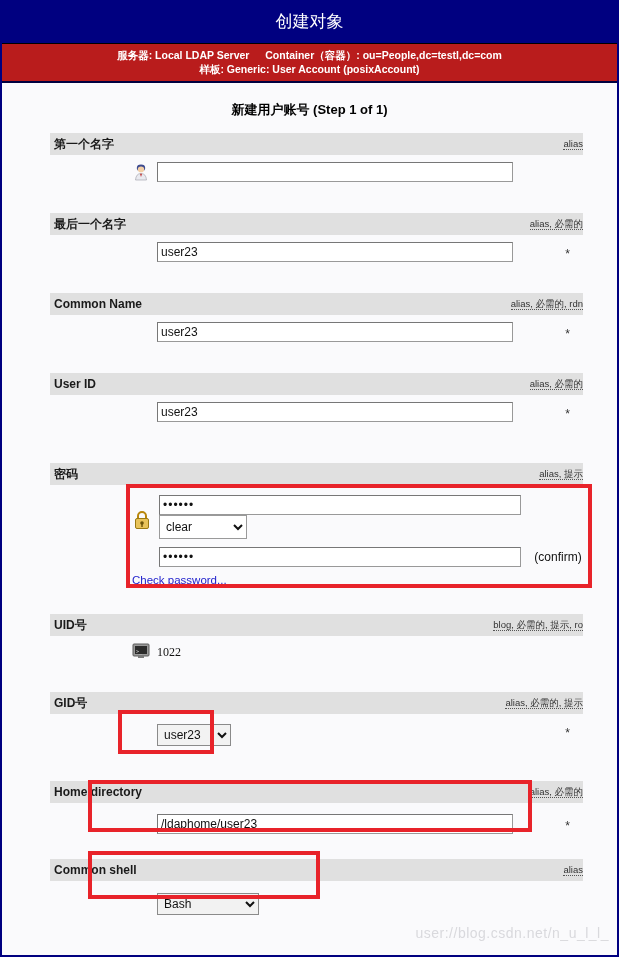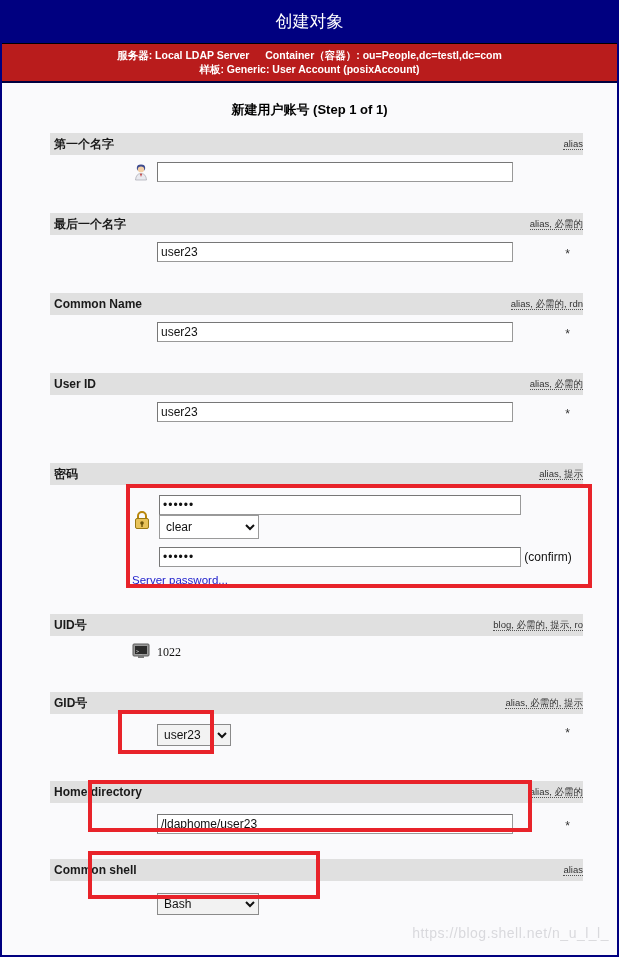--- a/index.html
+++ b/index.html
@@ -124,21 +124,21 @@
   select.sel {
     font-family: "Liberation Sans", "DejaVu Sans", sans-serif;
     font-size: 12px;
     height: 22px;
     border: 1px solid #8a8a8a;
     background: #f2f2f2;
     color: #111111;
     padding: 1px 2px;
     box-sizing: border-box;
   }
-  select.clearsel { width: 100px; height: 24px; background: #ffffff; border: 1px solid #9a9a9a; }
+  select.clearsel { width: 88px; height: 24px; background: #ffffff; border: 1px solid #9a9a9a; }
   select.gidsel   { width: 74px; }
   select.shellsel { width: 102px; }
 
   
   .ico {
     width: 18px;
     height: 18px;
     margin-right: 7px;
     flex: 0 0 auto;
     display: inline-block;
@@ -149,20 +149,21 @@
   
   .redbox {
     position: absolute;
     border: 4px solid #e8232a;
     box-sizing: border-box;
     pointer-events: none;
     z-index: 5;
   }
 
   .confirm-lbl {
+    margin-left: 10px;
     font-size: 12px;
     color: #111111;
   }
   .checkpw {
     color: #2222cc;
     font-size: 11.5px;
     padding-left: 82px;
     padding-top: 3px;
   }
   .uidval {
@@ -309,21 +310,21 @@
               <option>clear</option>
             </select>
           </div>
           <div style="margin-top:8px">
             <input class="txt pw" type="text" value="••••••" style="">
             <span class="confirm-lbl">(confirm)</span>
           </div>
         </div>
       </div>
     </div>
-    <div class="checkpw">Server password...</div>
+    <div class="checkpw">Check password...</div>
   </div>
 
   <div class="spacer" style="height:28px"></div>
 
   <div class="section">
     <div class="attrhead">
       <span class="name">UID号</span>
       <span class="hints"><span class="h">blog, 必需的, 提示, ro</span></span>
     </div>
     <div class="attrval">
@@ -385,20 +386,20 @@
           <option>Bash</option>
         </select>
       </div>
     </div>
   </div>
 
   <div class="submitwrap">
     <button class="submit" type="button">创建对象</button>
   </div>
 
-  <div class="watermark">https://blog.shell.net/n_u_l_l_</div>
+  <div class="watermark">user://blog.csdn.net/n_u_l_l_</div>
 
   <div class="redbox" style="left:124px; top:484px; width:466px; height:104px;"></div>
   <div class="redbox" style="left:116px; top:710px; width:96px;  height:44px;"></div>
   <div class="redbox" style="left:86px;  top:780px; width:444px; height:52px;"></div>
   <div class="redbox" style="left:86px;  top:851px; width:232px; height:48px;"></div>
 
 </div>
 
 </body></html>

